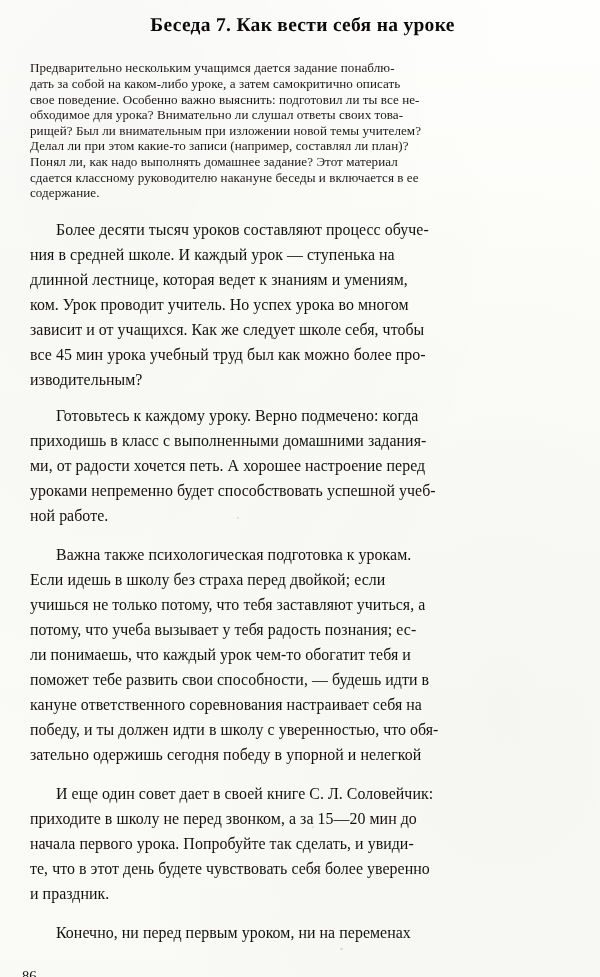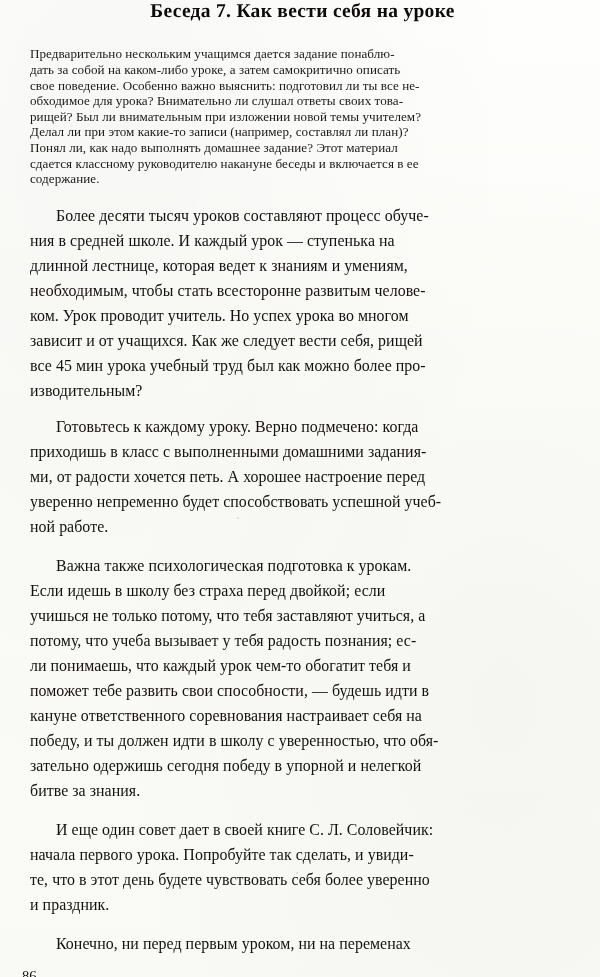--- a/index.html
+++ b/index.html
@@ -30,21 +30,21 @@
     position: absolute;
     left: 30px;
     top: 0;
     width: 545px;
   }
 
   h1.chapter-title {
     font-size: 19.5px;
     font-weight: bold;
     text-align: center;
-    margin: 0 0 0 0;
+    margin: 14px 0 0 0;
     padding: 0;
     letter-spacing: 0.3px;
     color: #0c0b0a;
     font-family: "Liberation Serif", "DejaVu Serif", serif;
     line-height: 1.2;
     text-rendering: geometricPrecision;
   }
 
   
   .intro-block {
@@ -137,50 +137,49 @@
       <span class="ln">сдается классному руководителю накануне беседы и включается в ее</span>
       <span class="ln last">содержание.</span>
     </div>
 
     <div class="body-block">
 
       <p class="para spaced">
         <span class="line ragged"><span class="lead-indent"></span><span>Более десяти тысяч уроков составляют процесс обуче-</span></span>
         <span class="line ragged">ния в средней школе. И каждый урок — ступенька на</span>
         <span class="line ragged">длинной лестнице, которая  ведет к знаниям и умениям,</span>
-        <span class="line ragged">необходимым, чтобы стать всесторонне развитым челове-</span>
         <span class="line ragged">ком. Урок проводит учитель. Но успех урока во многом</span>
-        <span class="line ragged">зависит и от учащихся. Как же следует вести себя, рищей</span>
+        <span class="line ragged">зависит и от учащихся. Как же следует школе себя, чтобы</span>
         <span class="line ragged">все 45 мин урока учебный труд был как можно более про-</span>
         <span class="line ragged">изводительным?</span>
       </p>
 
       <p class="para spaced">
         <span class="line ragged"><span class="lead-indent"></span><span>Готовьтесь к каждому уроку. Верно подмечено: когда</span></span>
         <span class="line ragged">приходишь в класс с выполненными домашними задания-</span>
         <span class="line ragged">ми, от радости хочется петь. А хорошее настроение перед</span>
-        <span class="line ragged">уверенно непременно будет способствовать успешной учеб-</span>
+        <span class="line ragged">уроками непременно будет способствовать успешной учеб-</span>
         <span class="line ragged">ной работе.</span>
       </p>
 
       <p class="para">
         <span class="line ragged"><span class="lead-indent"></span><span>Важна также психологическая  подготовка к урокам.</span></span>
         <span class="line ragged">Если идешь в школу без страха перед  двойкой;  если</span>
         <span class="line ragged">учишься не только потому, что тебя заставляют учиться, а</span>
         <span class="line ragged">потому, что учеба вызывает у тебя радость познания; ес-</span>
         <span class="line ragged">ли понимаешь, что каждый урок чем-то обогатит тебя и</span>
         <span class="line ragged">поможет тебе развить свои способности, — будешь идти в</span>
         <span class="line ragged">кануне ответственного соревнования настраивает себя на</span>
         <span class="line ragged">победу, и ты должен идти в школу с уверенностью, что обя-</span>
         <span class="line ragged">зательно одержишь сегодня победу в упорной и нелегкой</span>
-        <span class="line ragged">битве за знания.</span>
       </p>
 
       <p class="para">
         <span class="line ragged"><span class="lead-indent"></span><span>И еще один совет дает в своей книге С. Л. Соловейчик:</span></span>
+        <span class="line ragged">приходите в школу не перед звонком, а за 15—20 мин до</span>
         <span class="line ragged">начала первого урока. Попробуйте так сделать, и увиди-</span>
         <span class="line ragged">те, что в этот день будете чувствовать себя более уверенно</span>
         <span class="line ragged">и праздник.</span>
       </p>
 
       <p class="para">
         <span class="line ragged"><span class="lead-indent"></span><span>Конечно, ни перед первым уроком, ни на переменах</span></span>
 
       </p>
 

